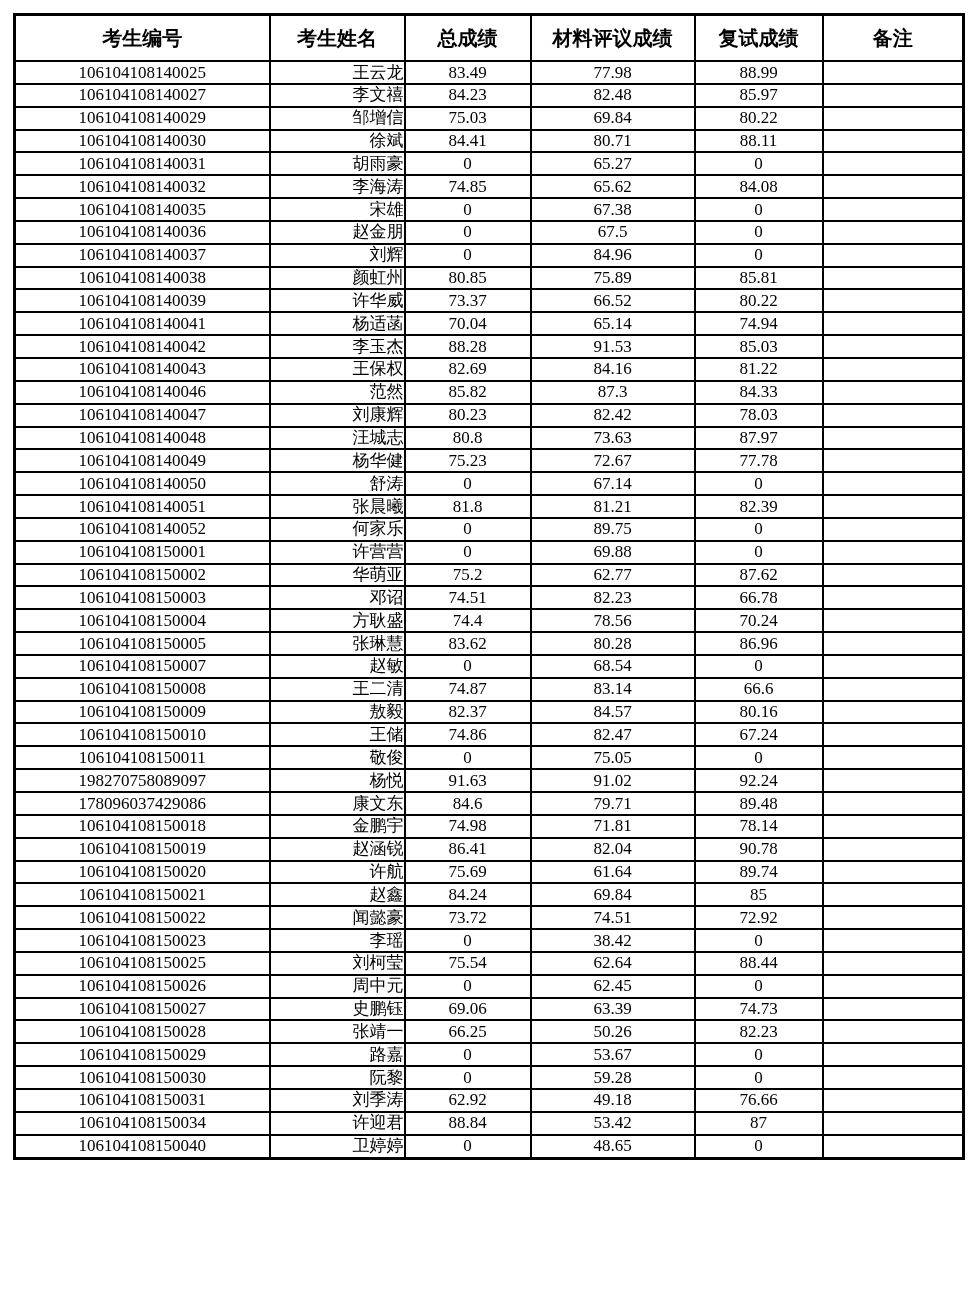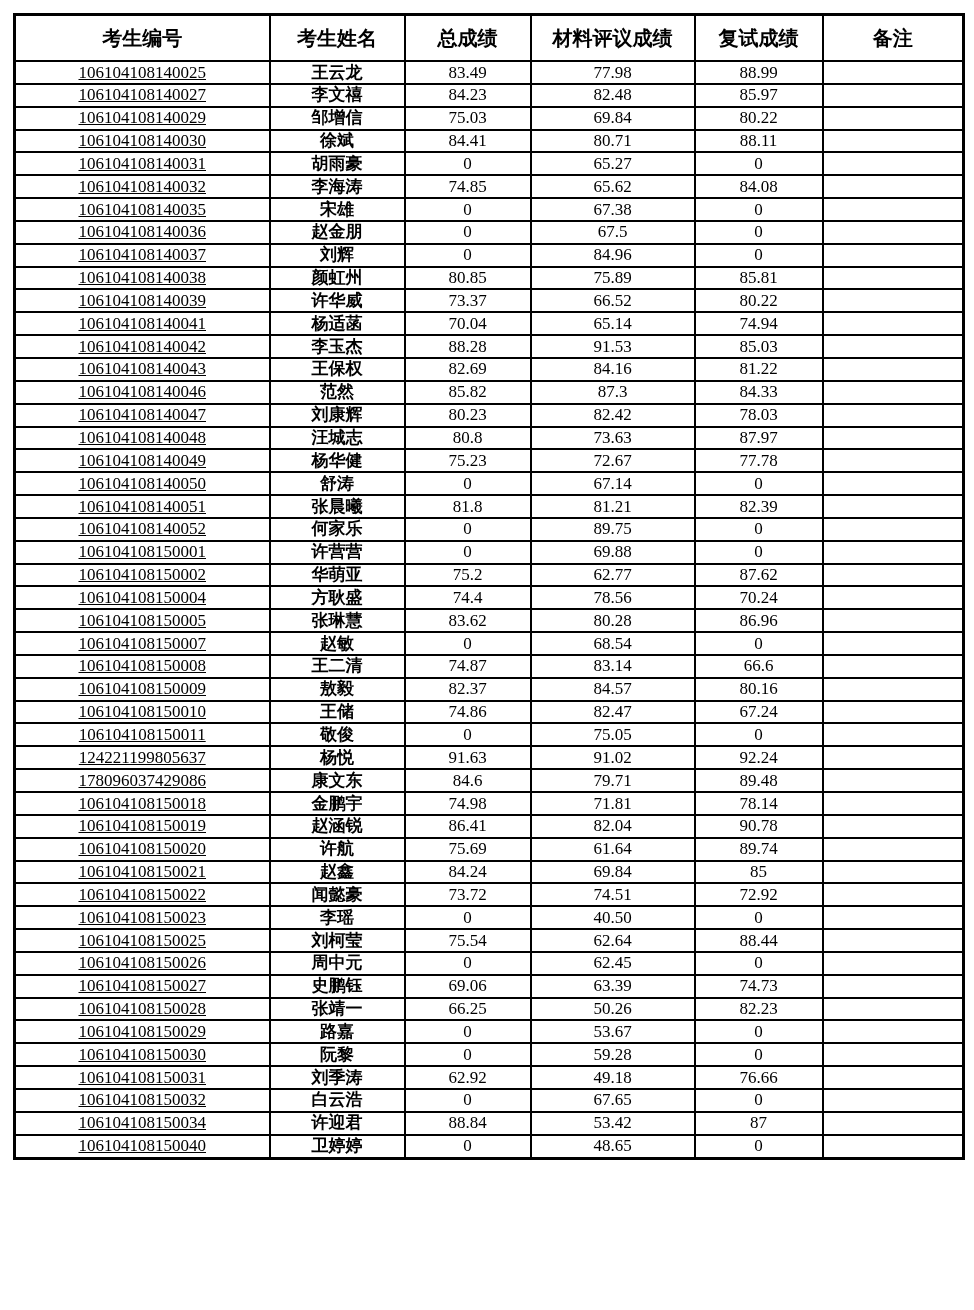--- a/index.html
+++ b/index.html
@@ -36,22 +36,22 @@
     font-weight: bold;
     text-align: center;
     vertical-align: middle;
   }
   table.score-table tbody td {
     height: 20.85px;
     font-size: 17px;
     line-height: 1.05;
     vertical-align: middle;
   }
-  td.col-id     { text-align: center; text-decoration: underline; }
-  td.col-name   { text-align: center; padding-left: 3px; font-weight: bold; }
+  td.col-id     { text-align: center; }
+  td.col-name   { text-align: right; padding-left: 3px; }
   td.col-score  { text-align: center; }
   td.col-remark { text-align: center; }
 </style>
 </head>
 <body>
 
 <div class="page">
   <table class="score-table">
     <colgroup>
       <col style="width:255px">
@@ -250,20 +250,28 @@
         </tr>
         <tr>
           <td class="col-id">106104108150002</td>
           <td class="col-name">华萌亚</td>
           <td class="col-score">75.2</td>
           <td class="col-score">62.77</td>
           <td class="col-score">87.62</td>
           <td class="col-remark"></td>
         </tr>
         <tr>
+          <td class="col-id">106104108150003</td>
+          <td class="col-name">邓诏</td>
+          <td class="col-score">74.51</td>
+          <td class="col-score">82.23</td>
+          <td class="col-score">66.78</td>
+          <td class="col-remark"></td>
+        </tr>
+        <tr>
           <td class="col-id">106104108150004</td>
           <td class="col-name">方耿盛</td>
           <td class="col-score">74.4</td>
           <td class="col-score">78.56</td>
           <td class="col-score">70.24</td>
           <td class="col-remark"></td>
         </tr>
         <tr>
           <td class="col-id">106104108150005</td>
           <td class="col-name">张琳慧</td>
@@ -306,21 +314,21 @@
         </tr>
         <tr>
           <td class="col-id">106104108150011</td>
           <td class="col-name">敬俊</td>
           <td class="col-score">0</td>
           <td class="col-score">75.05</td>
           <td class="col-score">0</td>
           <td class="col-remark"></td>
         </tr>
         <tr>
-          <td class="col-id">124221199805637</td>
+          <td class="col-id">198270758089097</td>
           <td class="col-name">杨悦</td>
           <td class="col-score">91.63</td>
           <td class="col-score">91.02</td>
           <td class="col-score">92.24</td>
           <td class="col-remark"></td>
         </tr>
         <tr>
           <td class="col-id">178096037429086</td>
           <td class="col-name">康文东</td>
           <td class="col-score">84.6</td>
@@ -365,21 +373,21 @@
           <td class="col-name">闻懿豪</td>
           <td class="col-score">73.72</td>
           <td class="col-score">74.51</td>
           <td class="col-score">72.92</td>
           <td class="col-remark"></td>
         </tr>
         <tr>
           <td class="col-id">106104108150023</td>
           <td class="col-name">李瑶</td>
           <td class="col-score">0</td>
-          <td class="col-score">40.50</td>
+          <td class="col-score">38.42</td>
           <td class="col-score">0</td>
           <td class="col-remark"></td>
         </tr>
         <tr>
           <td class="col-id">106104108150025</td>
           <td class="col-name">刘柯莹</td>
           <td class="col-score">75.54</td>
           <td class="col-score">62.64</td>
           <td class="col-score">88.44</td>
           <td class="col-remark"></td>
@@ -426,28 +434,20 @@
         </tr>
         <tr>
           <td class="col-id">106104108150031</td>
           <td class="col-name">刘季涛</td>
           <td class="col-score">62.92</td>
           <td class="col-score">49.18</td>
           <td class="col-score">76.66</td>
           <td class="col-remark"></td>
         </tr>
         <tr>
-          <td class="col-id">106104108150032</td>
-          <td class="col-name">白云浩</td>
-          <td class="col-score">0</td>
-          <td class="col-score">67.65</td>
-          <td class="col-score">0</td>
-          <td class="col-remark"></td>
-        </tr>
-        <tr>
           <td class="col-id">106104108150034</td>
           <td class="col-name">许迎君</td>
           <td class="col-score">88.84</td>
           <td class="col-score">53.42</td>
           <td class="col-score">87</td>
           <td class="col-remark"></td>
         </tr>
         <tr>
           <td class="col-id">106104108150040</td>
           <td class="col-name">卫婷婷</td>

